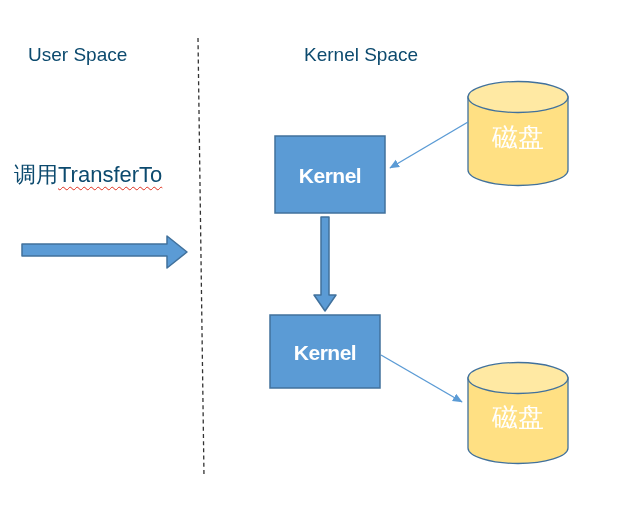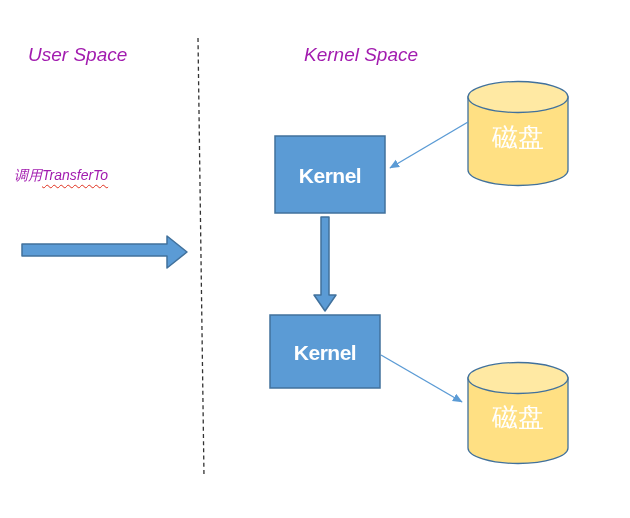--- a/index.html
+++ b/index.html
@@ -11,30 +11,29 @@
     font-family: "Liberation Sans", "DejaVu Sans", sans-serif;
     overflow: hidden;
   }
   .shapes-layer {
     position: absolute;
     left: 0; top: 0;
     width: 630px; height: 518px;
   }
   .txt {
     position: absolute;
-    color: #a21caf;
+    color: #0c4a6e;
     white-space: nowrap;
-    font-style: italic;
   }
   .region-label {
     font-size: 19px;
     line-height: 22px;
   }
   .call-label {
-    font-size: 14px;
+    font-size: 22px;
     line-height: 26px;
   }
   .call-method {
     text-decoration-line: underline;
     text-decoration-style: wavy;
     text-decoration-color: #E0301E;
     text-decoration-thickness: 1px;
     text-underline-offset: 4px;
   }
   .node-text {

